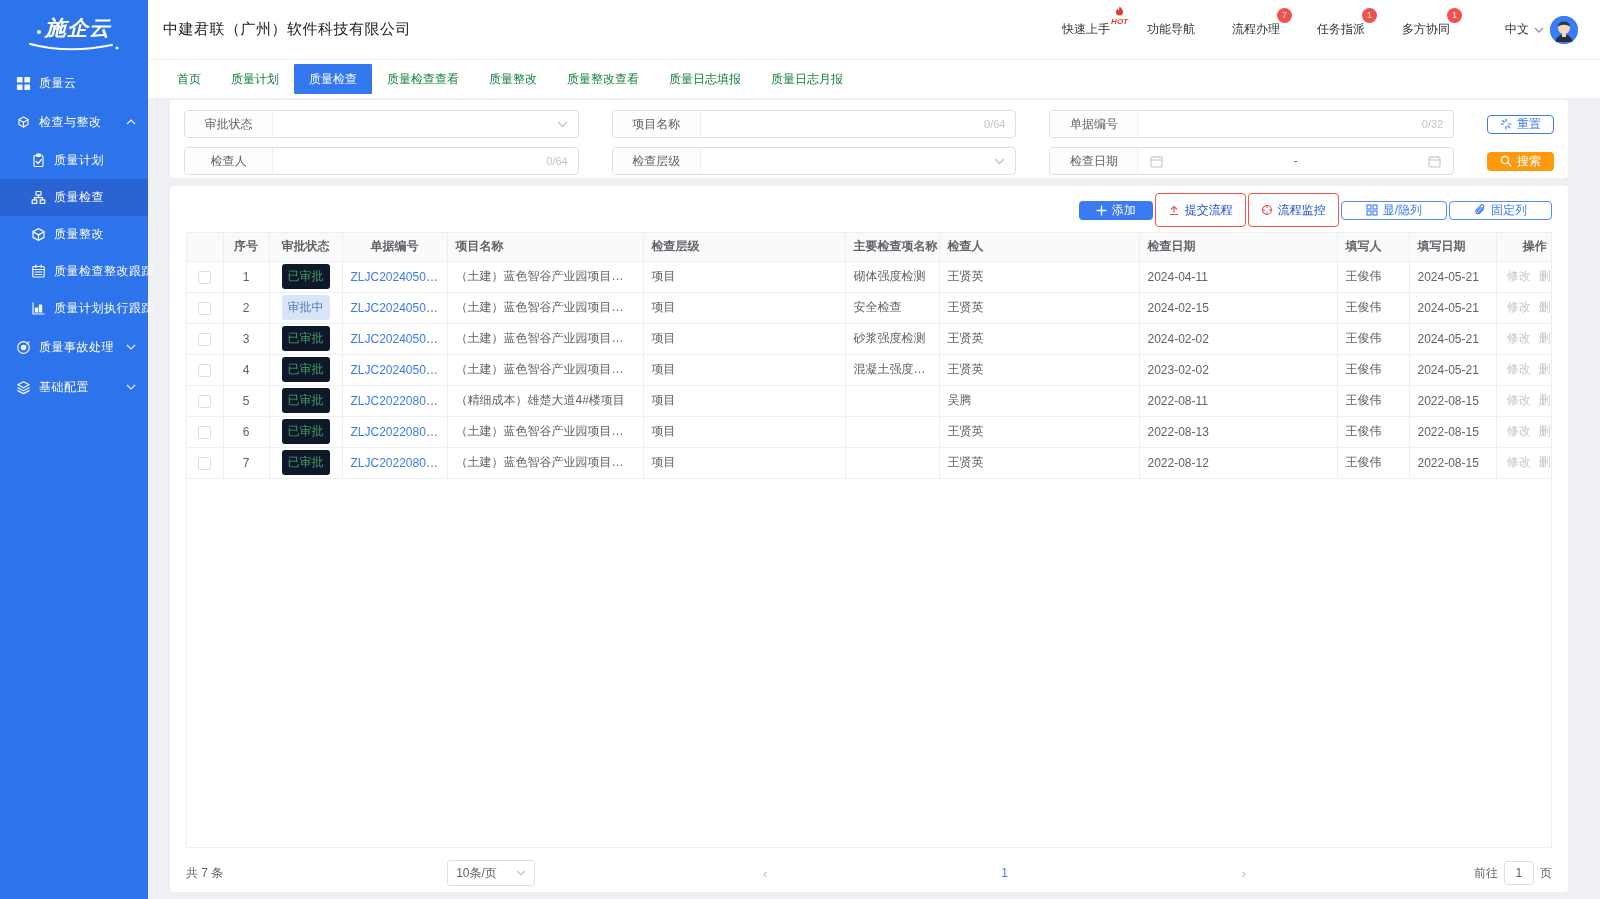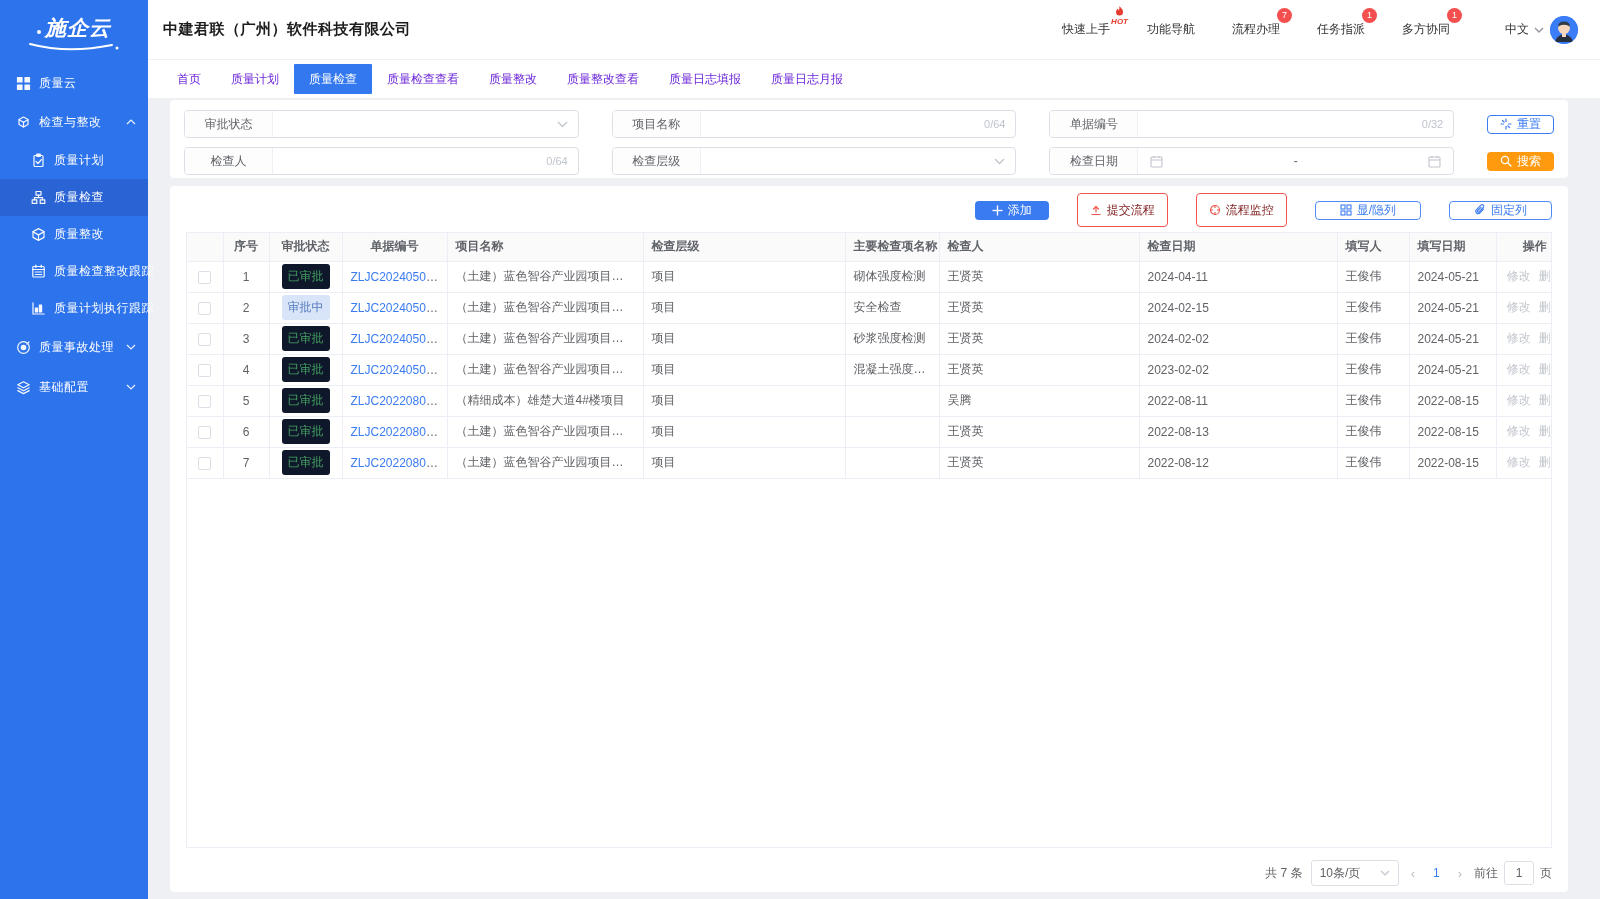--- a/index.html
+++ b/index.html
@@ -21,31 +21,31 @@
   .side-item.root { height:38px; }
   .side-item.group { height:40px; }
   .side-item.child { padding-left:31px; }
   .side-item.active { background:#2A63D4; }
   .s-icon { width:15px; height:15px; margin-right:8px; flex:0 0 15px; opacity:.95; }
   .s-label { white-space:nowrap; letter-spacing:.5px; }
   .chev { margin-left:auto; opacity:.9; }
 
   
   .header { position:absolute; left:148px; top:0; right:0; height:60px; background:#fff; border-bottom:1px solid #f0f1f3; display:flex; align-items:center; padding:0 22px 0 15px; z-index:10; }
-  .company { font-size:15px; font-weight:bold; color:#1c1c1c; letter-spacing:.5px; }
+  .company { font-size:15px; font-weight:normal; color:#1c1c1c; letter-spacing:.5px; }
   .header-nav { margin-left:auto; display:flex; align-items:center; gap:37px; color:#333; }
   .nav-item { position:relative; cursor:pointer; white-space:nowrap; }
   .nav-badge { position:absolute; top:-13px; right:-12px; min-width:15px; height:15px; line-height:15px; padding:0 4px; background:#F34F4F; color:#fff; border-radius:8px; font-size:9px; text-align:center; }
   .hot-tag { position:absolute; top:-15px; right:-18px; color:#E63B2E; font-size:8px; font-weight:bold; font-style:italic; display:flex; flex-direction:column; align-items:center; line-height:1; }
   .lang { display:flex; align-items:center; gap:5px; cursor:pointer; color:#333; }
   .avatar { width:28px; height:28px; border-radius:50%; margin-left:6px; overflow:hidden; cursor:pointer; background:#3B7CF7; }
 
   
   .tabbar { position:absolute; left:148px; top:60px; right:0; height:38px; background:#fff; display:flex; align-items:center; padding-left:14px; z-index:9; }
-  .tab { height:30px; line-height:30px; padding:0 15px; color:#6d28d9; cursor:pointer; white-space:nowrap; border-radius:1px; }
+  .tab { height:30px; line-height:30px; padding:0 15px; color:#15803d; cursor:pointer; white-space:nowrap; border-radius:1px; }
   .tab.active { background:#3478F0; color:#fff; }
 
   
   .main { position:absolute; left:148px; top:98px; right:0; bottom:0; background:#eef0f4; }
 
   .filter-card { position:absolute; left:22px; right:32px; top:2px; height:78px; background:#fff; border-radius:4px; padding:10px 14px; }
   .f-row { display:flex; align-items:center; gap:33px; height:28px; }
   .f-row + .f-row { margin-top:9px; }
   .field { display:flex; align-items:center; height:28px; border:1px solid #dcdfe6; border-radius:4px; background:#fff; overflow:hidden; }
   .field.w1 { width:396px; } .field.w2 { width:406px; } .field.w3 { width:406px; }
@@ -53,42 +53,42 @@
   .f-input { flex:1; height:100%; border:none; outline:none; padding:0 10px; font-size:12px; color:#606266; background:transparent; min-width:0; }
   .f-counter { color:#bfc4cc; padding-right:10px; font-size:11px; }
   .f-chev { padding-right:10px; }
   .f-dates { flex:1; display:flex; align-items:center; padding:0 12px; gap:8px; color:#c0c4cc; }
   .f-dates .dash { flex:1; text-align:center; color:#606266; }
   .btn { display:inline-flex; align-items:center; justify-content:center; gap:5px; height:19px; border-radius:4px; font-size:12px; cursor:pointer; white-space:nowrap; border:1px solid transparent; }
   .btn-reset { margin-left:auto; width:67px; background:#fff; border-color:#3A7BF2; color:#3A7BF2; }
   .btn-search { margin-left:auto; width:67px; background:#FF9A0E; color:#fff; }
 
   .table-card { position:absolute; left:22px; right:32px; top:88px; bottom:7px; background:#fff; border-radius:4px; padding:10px 16px; }
-  .toolbar { display:flex; justify-content:flex-end; align-items:center; gap:28px; height:28px; }
+  .toolbar { display:flex; justify-content:flex-end; align-items:center; gap:2px; height:28px; }
   .btn-add { background:#3A7BF2; color:#fff; padding:0 16px; }
-  .btn-danger { background:#fff; border-color:#F0544A; color:#7f1d1d; padding:16px 12px; }
+  .btn-danger { background:#fff; border-color:#F0544A; color:#1d4ed8; padding:16px 12px; }
   .btn-blue { background:#fff; border-color:#4E8BF5; color:#3A7BF2; padding:0 24px; }
 
   .table-wrap { margin-top:8px; border:1px solid #EBEEF5; height:616px; overflow:hidden; background:#fff; }
   table { width:100%; border-collapse:collapse; table-layout:fixed; font-size:12px; }
   th { background:#FAFAFA; height:28px; font-weight:bold; color:#5f6368; border:1px solid #EBEEF5; padding:0 8px; white-space:nowrap; overflow:hidden; }
   td { height:31px; border:1px solid #EBEEF5; padding:0 8px; color:#606266; white-space:nowrap; overflow:hidden; text-overflow:ellipsis; }
   th:first-child, td:first-child { border-left:none; }
   th:last-child, td:last-child { border-right:none; }
   th { border-top:none; }
   .al { text-align:left; } .ac { text-align:center; }
   .cb { width:13px; height:13px; border:1px solid #dcdfe6; border-radius:2px; display:inline-block; vertical-align:middle; background:#fff; cursor:pointer; }
   .badge { display:inline-block; min-width:46px; padding:4px 6px; border-radius:3px; font-size:12px; }
   .badge.approved { background:#0f172a; color:#44A162; }
   .badge.pending { background:#D8E5F8; color:#5578BE; }
   .doc-link { color:#3A7BF2; cursor:pointer; }
   .op-link { color:#c3c7cd; cursor:pointer; }
   .op-link + .op-link { margin-left:8px; }
 
-  .pagination { margin-top:12px; display:flex; justify-content:flex-end; align-items:center; gap:8px; color:#606266; }
+  .pagination { margin-top:12px; display:flex; justify-content:space-between; align-items:center; gap:8px; color:#606266; }
   .pg-size { display:flex; align-items:center; justify-content:space-between; width:88px; height:26px; border:1px solid #dcdfe6; border-radius:3px; padding:0 8px; color:#606266; cursor:pointer; background:#fff; }
   .pg-arrow { color:#b7bcc4; font-size:13px; cursor:pointer; padding:0 4px; }
   .pg-num { color:#3A7BF2; padding:0 6px; cursor:pointer; }
   .pg-goto { display:flex; align-items:center; gap:6px; }
   .pg-input { width:30px; height:24px; border:1px solid #dcdfe6; border-radius:3px; text-align:center; font-size:12px; color:#606266; outline:none; }
 </style>
 </head>
 <body>
 
 <aside class="sidebar">

